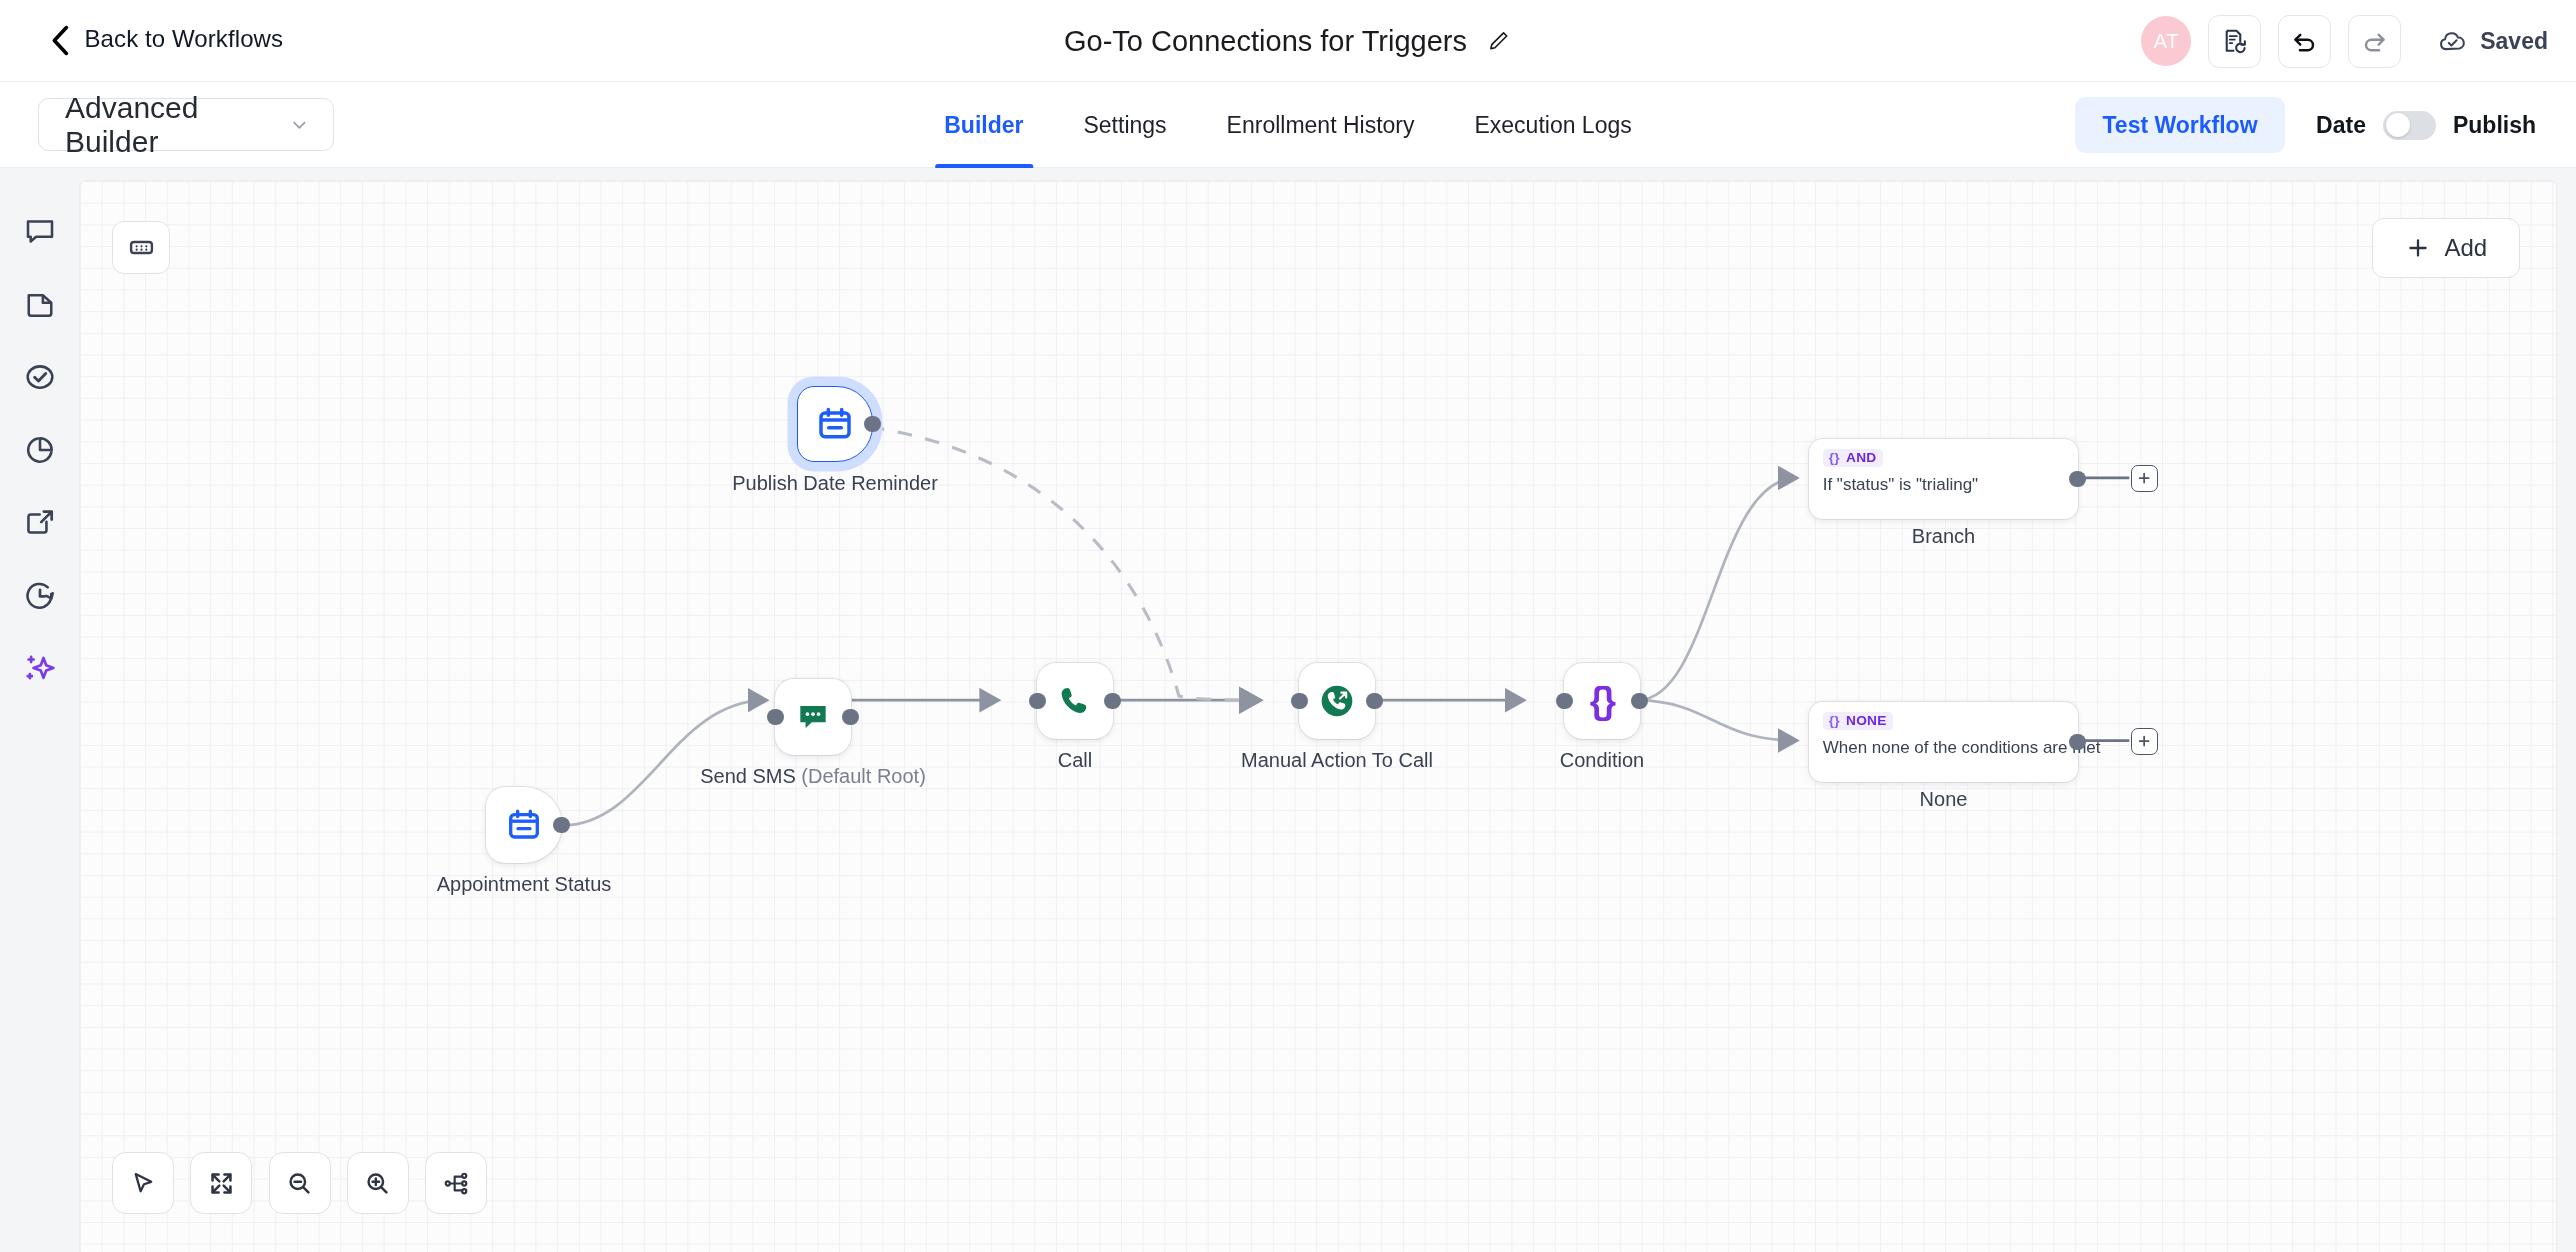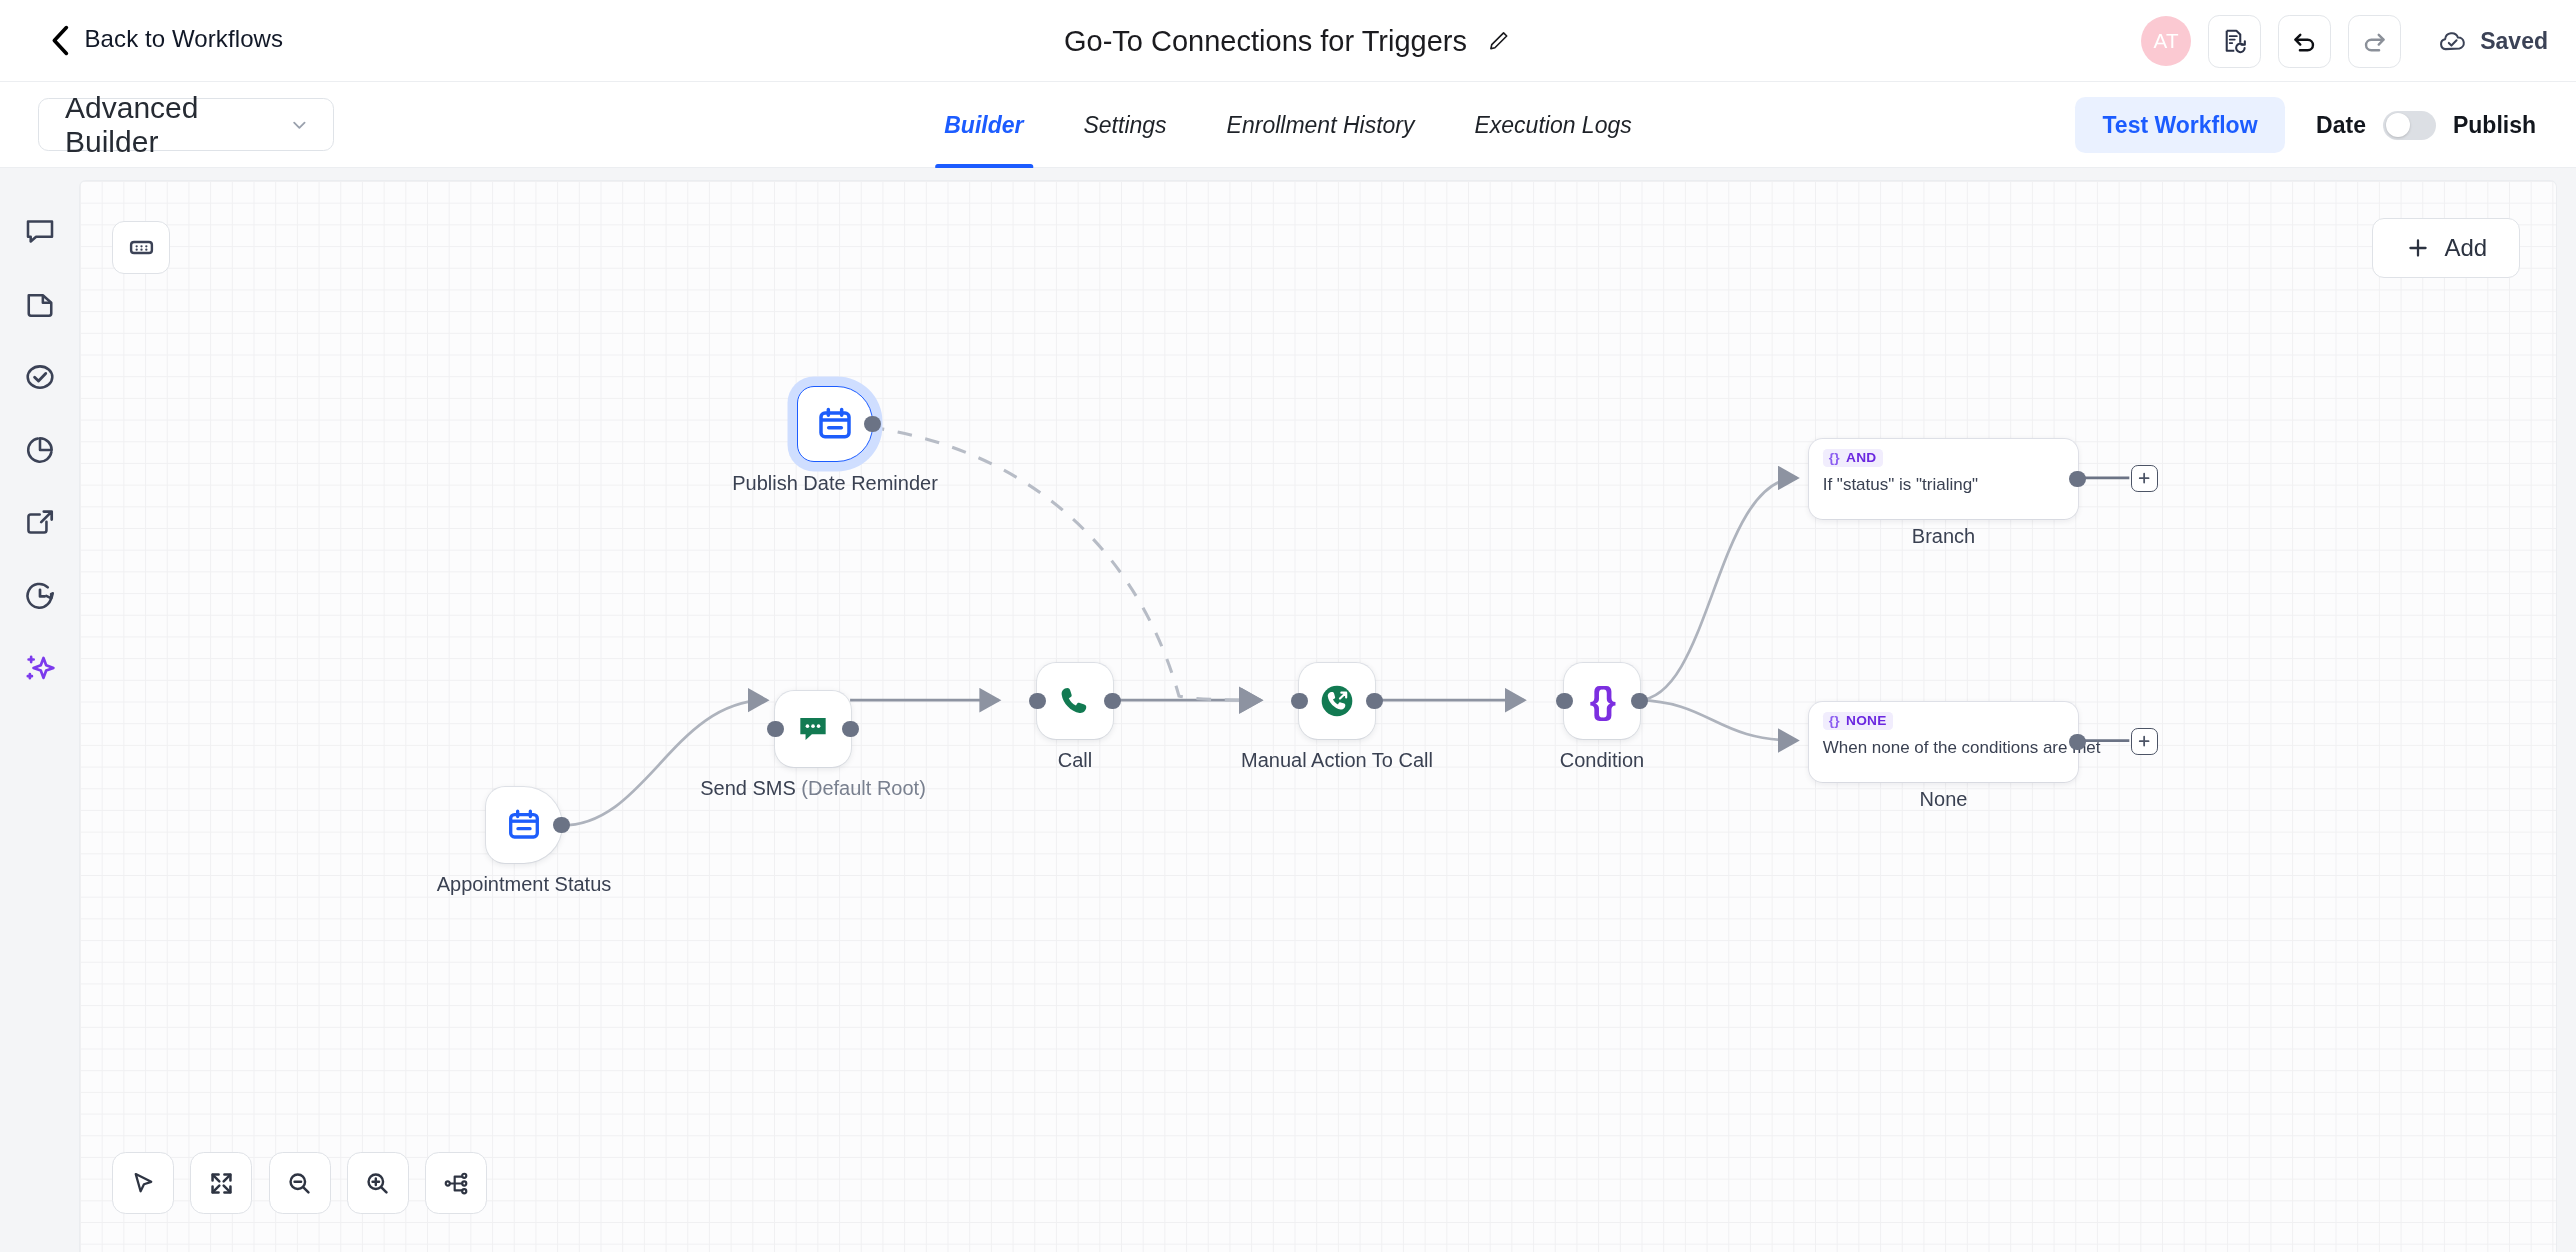--- a/index.html
+++ b/index.html
@@ -63,21 +63,21 @@
     display:flex; align-items:center; justify-content:space-between;
     padding:0 22.3px 0 26px; cursor:pointer;
   }
   .builder-select span { font-size:30px; color:#262b33; }
   .tabs {
     position:absolute; left:50%; transform:translateX(-50%); top:0;
     height:86px; display:flex; align-items:center; gap:0;
   }
   .tab {
     position:relative; height:86px; display:flex; align-items:center;
-    padding:0 30px; font-size:23px; color:#1e2228; cursor:pointer; white-space:nowrap;font-style:italic;
+    padding:0 30px; font-size:23px; color:#1e2228; cursor:pointer; white-space:nowrap;
   }
   .tab.active { color:#1c5cff; font-weight:700; }
   .tab.active::after {
     content:""; position:absolute; left:20.6px; right:20.6px; bottom:0;
     height:4.3px; background:#1c5cff; border-radius:2.6px 2.6px 0 0;
   }
   .subhdr-right {
     position:absolute; right:40px; top:0; height:86px;
     display:flex; align-items:center; gap:31px;
   }
@@ -390,21 +390,21 @@
             <rect x="3.6" y="5.4" width="16.8" height="14.2" rx="2.4" fill="none" stroke="#1d5dfb" stroke-width="2.1"></rect>
             <path d="M3.6 9.6 h16.8" stroke="#1d5dfb" stroke-width="2.1"></path>
             <path d="M8 3.3 v3.4 M16 3.3 v3.4" stroke="#1d5dfb" stroke-width="2.1" stroke-linecap="round"></path>
             <path d="M8.2 14.3 h7.6" stroke="#1d5dfb" stroke-width="2.1" stroke-linecap="round"></path>
           </svg>
           <div class="dot out"></div>
         </div>
         <div class="node-label"><span>Appointment Status</span></div>
       </div>
 
-      <div class="node" style="left:695px; top:510px;">
+      <div class="node" style="left:695px; top:498px;">
         <div class="node-box">
           <svg width="38" height="38" viewBox="0 0 24 24">
             <path d="M4 5 h16 v10.3 h-8.7 l-4 3.6 v-3.6 H4 Z" fill="#127a52"></path>
             <circle cx="8.5" cy="10.2" r="1.15" fill="#ffffff"></circle>
               <circle cx="12" cy="10.2" r="1.15" fill="#ffffff"></circle>
               <circle cx="15.5" cy="10.2" r="1.15" fill="#ffffff"></circle>
           </svg>
           <div class="dot in"></div>
           <div class="dot out"></div>
         </div>

